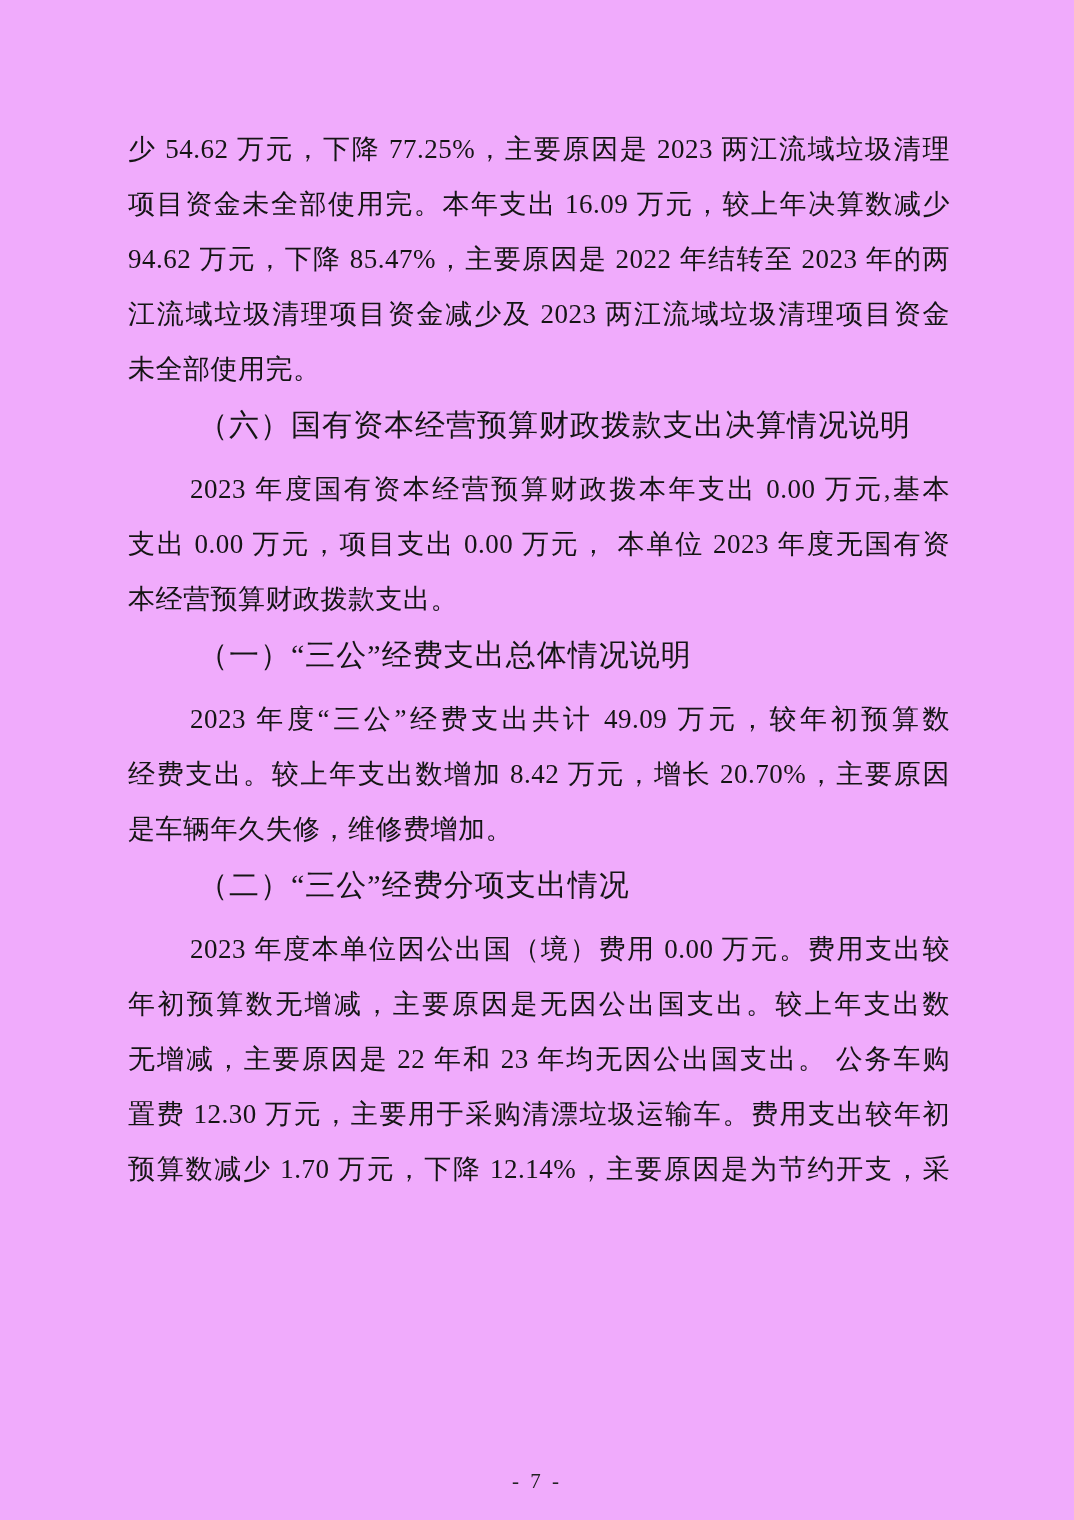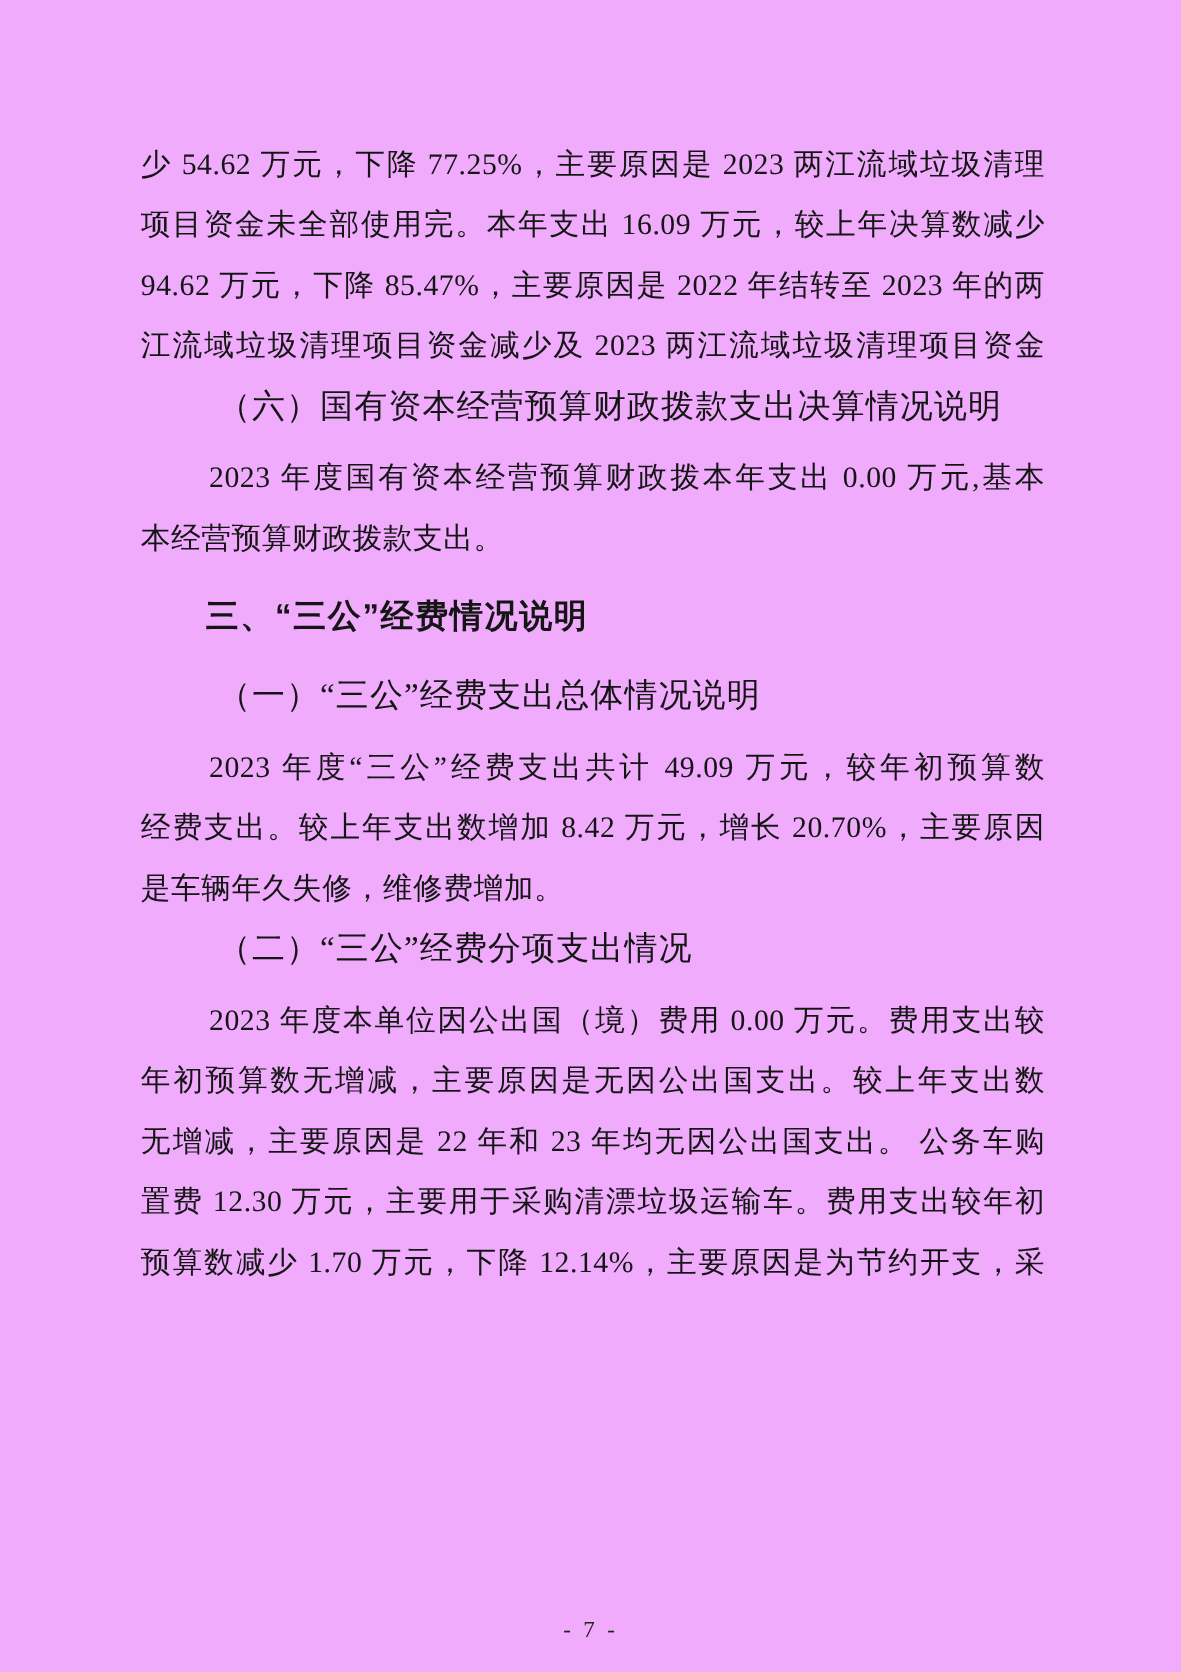--- a/index.html
+++ b/index.html
@@ -70,24 +70,25 @@
 </style>
 </head>
 <body>
 
 <div class="page">
   <div class="content">
     <div class="ln">少 54.62 万元，下降 77.25%，主要原因是 2023 两江流域垃圾清理</div>
     <div class="ln">项目资金未全部使用完。本年支出 16.09 万元，较上年决算数减少</div>
     <div class="ln">94.62 万元，下降 85.47%，主要原因是 2022 年结转至 2023 年的两</div>
     <div class="ln">江流域垃圾清理项目资金减少及 2023 两江流域垃圾清理项目资金</div>
+    <div class="ln end">未全部使用完。</div>
     <div class="h-kai">（六）国有资本经营预算财政拨款支出决算情况说明</div>
     <div class="ln first">2023 年度国有资本经营预算财政拨本年支出 0.00 万元,基本</div>
+    <div class="ln">支出 0.00 万元，项目支出 0.00 万元， 本单位 2023 年度无国有资</div>
     <div class="ln end">本经营预算财政拨款支出。</div>
-    <div class="h-hei">三、“三公”经费情况说明</div>
     <div class="h-kai">（一）“三公”经费支出总体情况说明</div>
     <div class="ln first">2023 年度“三公”经费支出共计 49.09 万元，较年初预算数</div>
     <div class="ln">经费支出。较上年支出数增加 8.42 万元，增长 20.70%，主要原因</div>
     <div class="ln end">是车辆年久失修，维修费增加。</div>
     <div class="h-kai">（二）“三公”经费分项支出情况</div>
     <div class="ln first">2023 年度本单位因公出国（境）费用 0.00 万元。费用支出较</div>
     <div class="ln">年初预算数无增减，主要原因是无因公出国支出。较上年支出数</div>
     <div class="ln">无增减，主要原因是 22 年和 23 年均无因公出国支出。 公务车购</div>
     <div class="ln">置费 12.30 万元，主要用于采购清漂垃圾运输车。费用支出较年初</div>
     <div class="ln">预算数减少 1.70 万元，下降 12.14%，主要原因是为节约开支，采</div>

